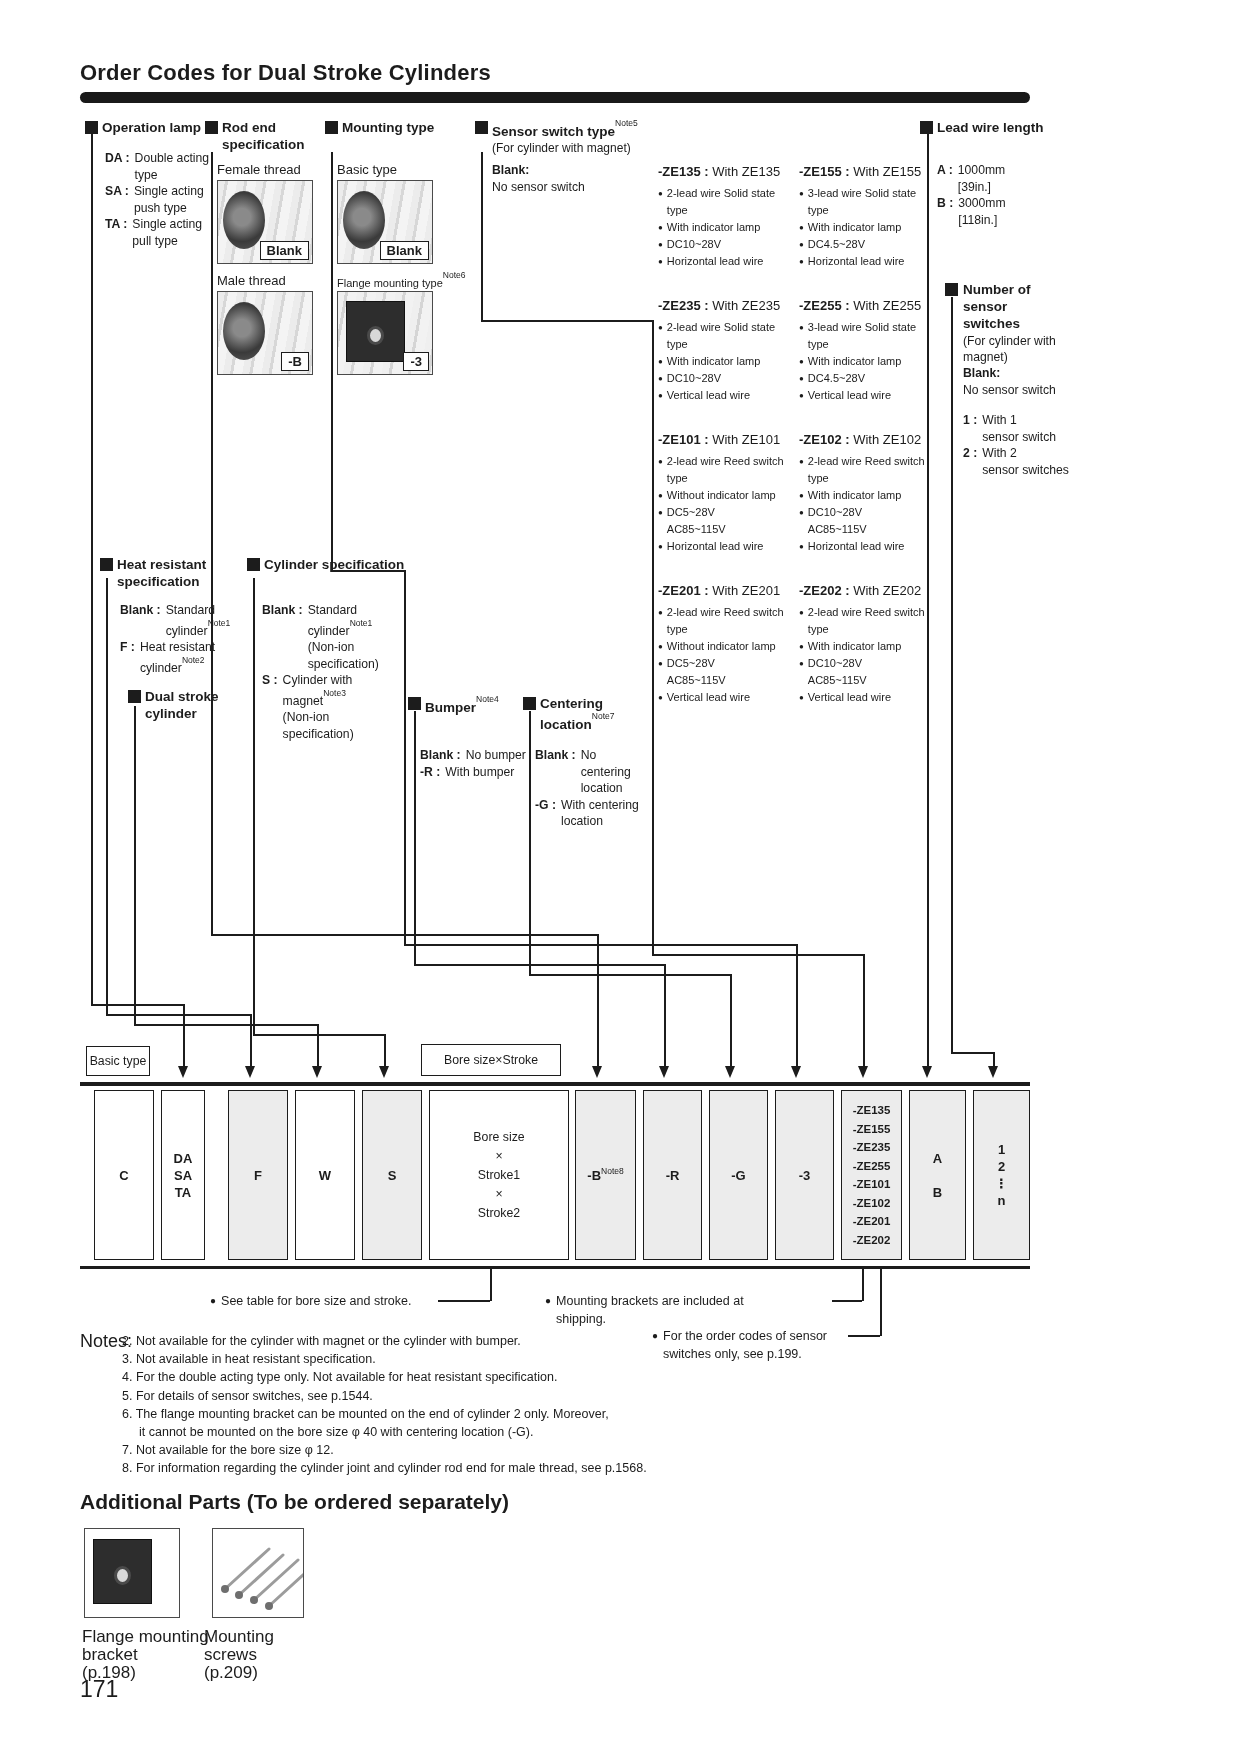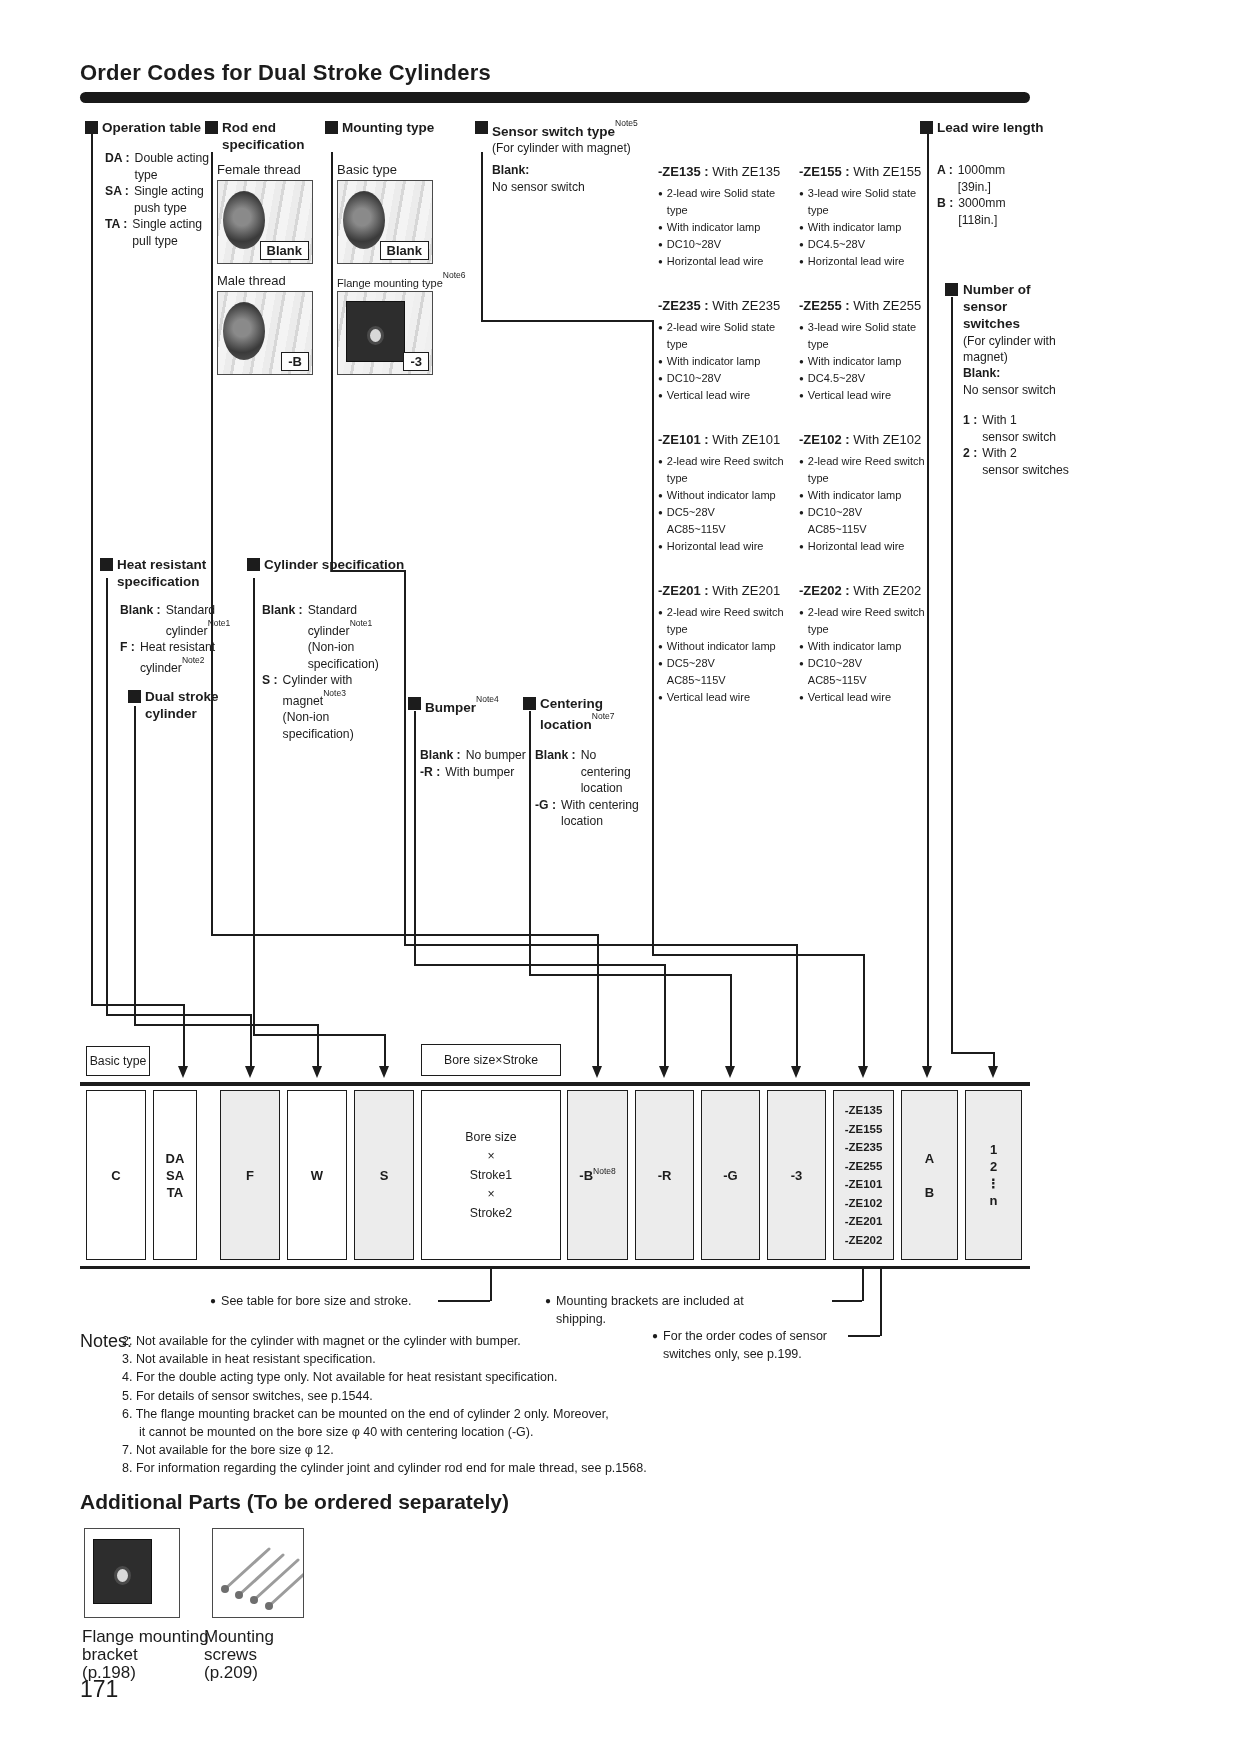--- a/index.html
+++ b/index.html
@@ -32,21 +32,21 @@
   .lbl-box{position:absolute;right:3px;bottom:3px;border:1.5px solid #1c1c1c;background:#fff;
        font-weight:bold;font-size:13px;line-height:17px;padding:0 6px;}
   .zet{font-size:13px;line-height:20px;margin-bottom:3px;white-space:nowrap;}
   .zet b{font-weight:bold;}
   .zeblk{margin-bottom:26px;}
   .blist .li{display:flex;gap:4px;font-size:11px;line-height:17px;}
   .blist .mk{font-size:8px;line-height:17px;}
   .blist .tx{white-space:pre-line;}
   .codebox{position:absolute;top:1090px;height:170px;border:1.5px solid #1c1c1c;background:#fff;box-sizing:border-box;
        display:flex;align-items:center;justify-content:center;text-align:center;
-       font-weight:bold;font-size:13px;line-height:17px;white-space:pre-line;}
+       font-weight:bold;font-size:13px;line-height:17px;white-space:pre-line;margin-left:8px;}
   .codebox.gray{background:#ececec;}
   .codebox.ze{font-size:11.5px;line-height:18.5px;}
   .codebox.bore{font-weight:normal;font-size:12.3px;line-height:19px;}
   .lblframe{position:absolute;border:1px solid #1c1c1c;background:#fff;display:flex;align-items:center;
        justify-content:center;font-size:12.3px;box-sizing:border-box;}
   .callout{position:absolute;display:flex;gap:5px;font-size:12.5px;line-height:18px;}
   .callout .mk{font-size:10px;line-height:18px;}
   .callout .tx{white-space:pre-line;}
   .noteslist .li{font-size:12.5px;line-height:18.2px;white-space:pre-line;padding-left:17px;text-indent:-17px;}
   .notes-label{font-size:18px;line-height:18.2px;}
@@ -57,21 +57,21 @@
 </style>
 </head>
 <body>
 
 <div class="page">
 
   <div class="abs title" style="left:80px;top:60px;">Order Codes for Dual Stroke Cylinders</div>
   <div class="abs bar" style="left:80px;top:92px;width:950px;height:11px;"></div>
 
   <div class="abs sq" style="left:85px;top:121px;"></div>
-  <div class="abs hdr" style="left:102px;top:119px;">Operation table</div>
+  <div class="abs hdr" style="left:102px;top:119px;">Operation lamp</div>
 
   <div class="abs sq" style="left:205px;top:121px;"></div>
   <div class="abs hdr" style="left:222px;top:119px;">Rod end
 specification</div>
 
   <div class="abs sq" style="left:325px;top:121px;"></div>
   <div class="abs hdr" style="left:342px;top:119px;">Mounting type</div>
 
   <div class="abs sq" style="left:475px;top:121px;"></div>
   <div class="abs hdr" style="left:492px;top:119px;"><span>Sensor switch type</span><sup class="sup">Note5</sup>

